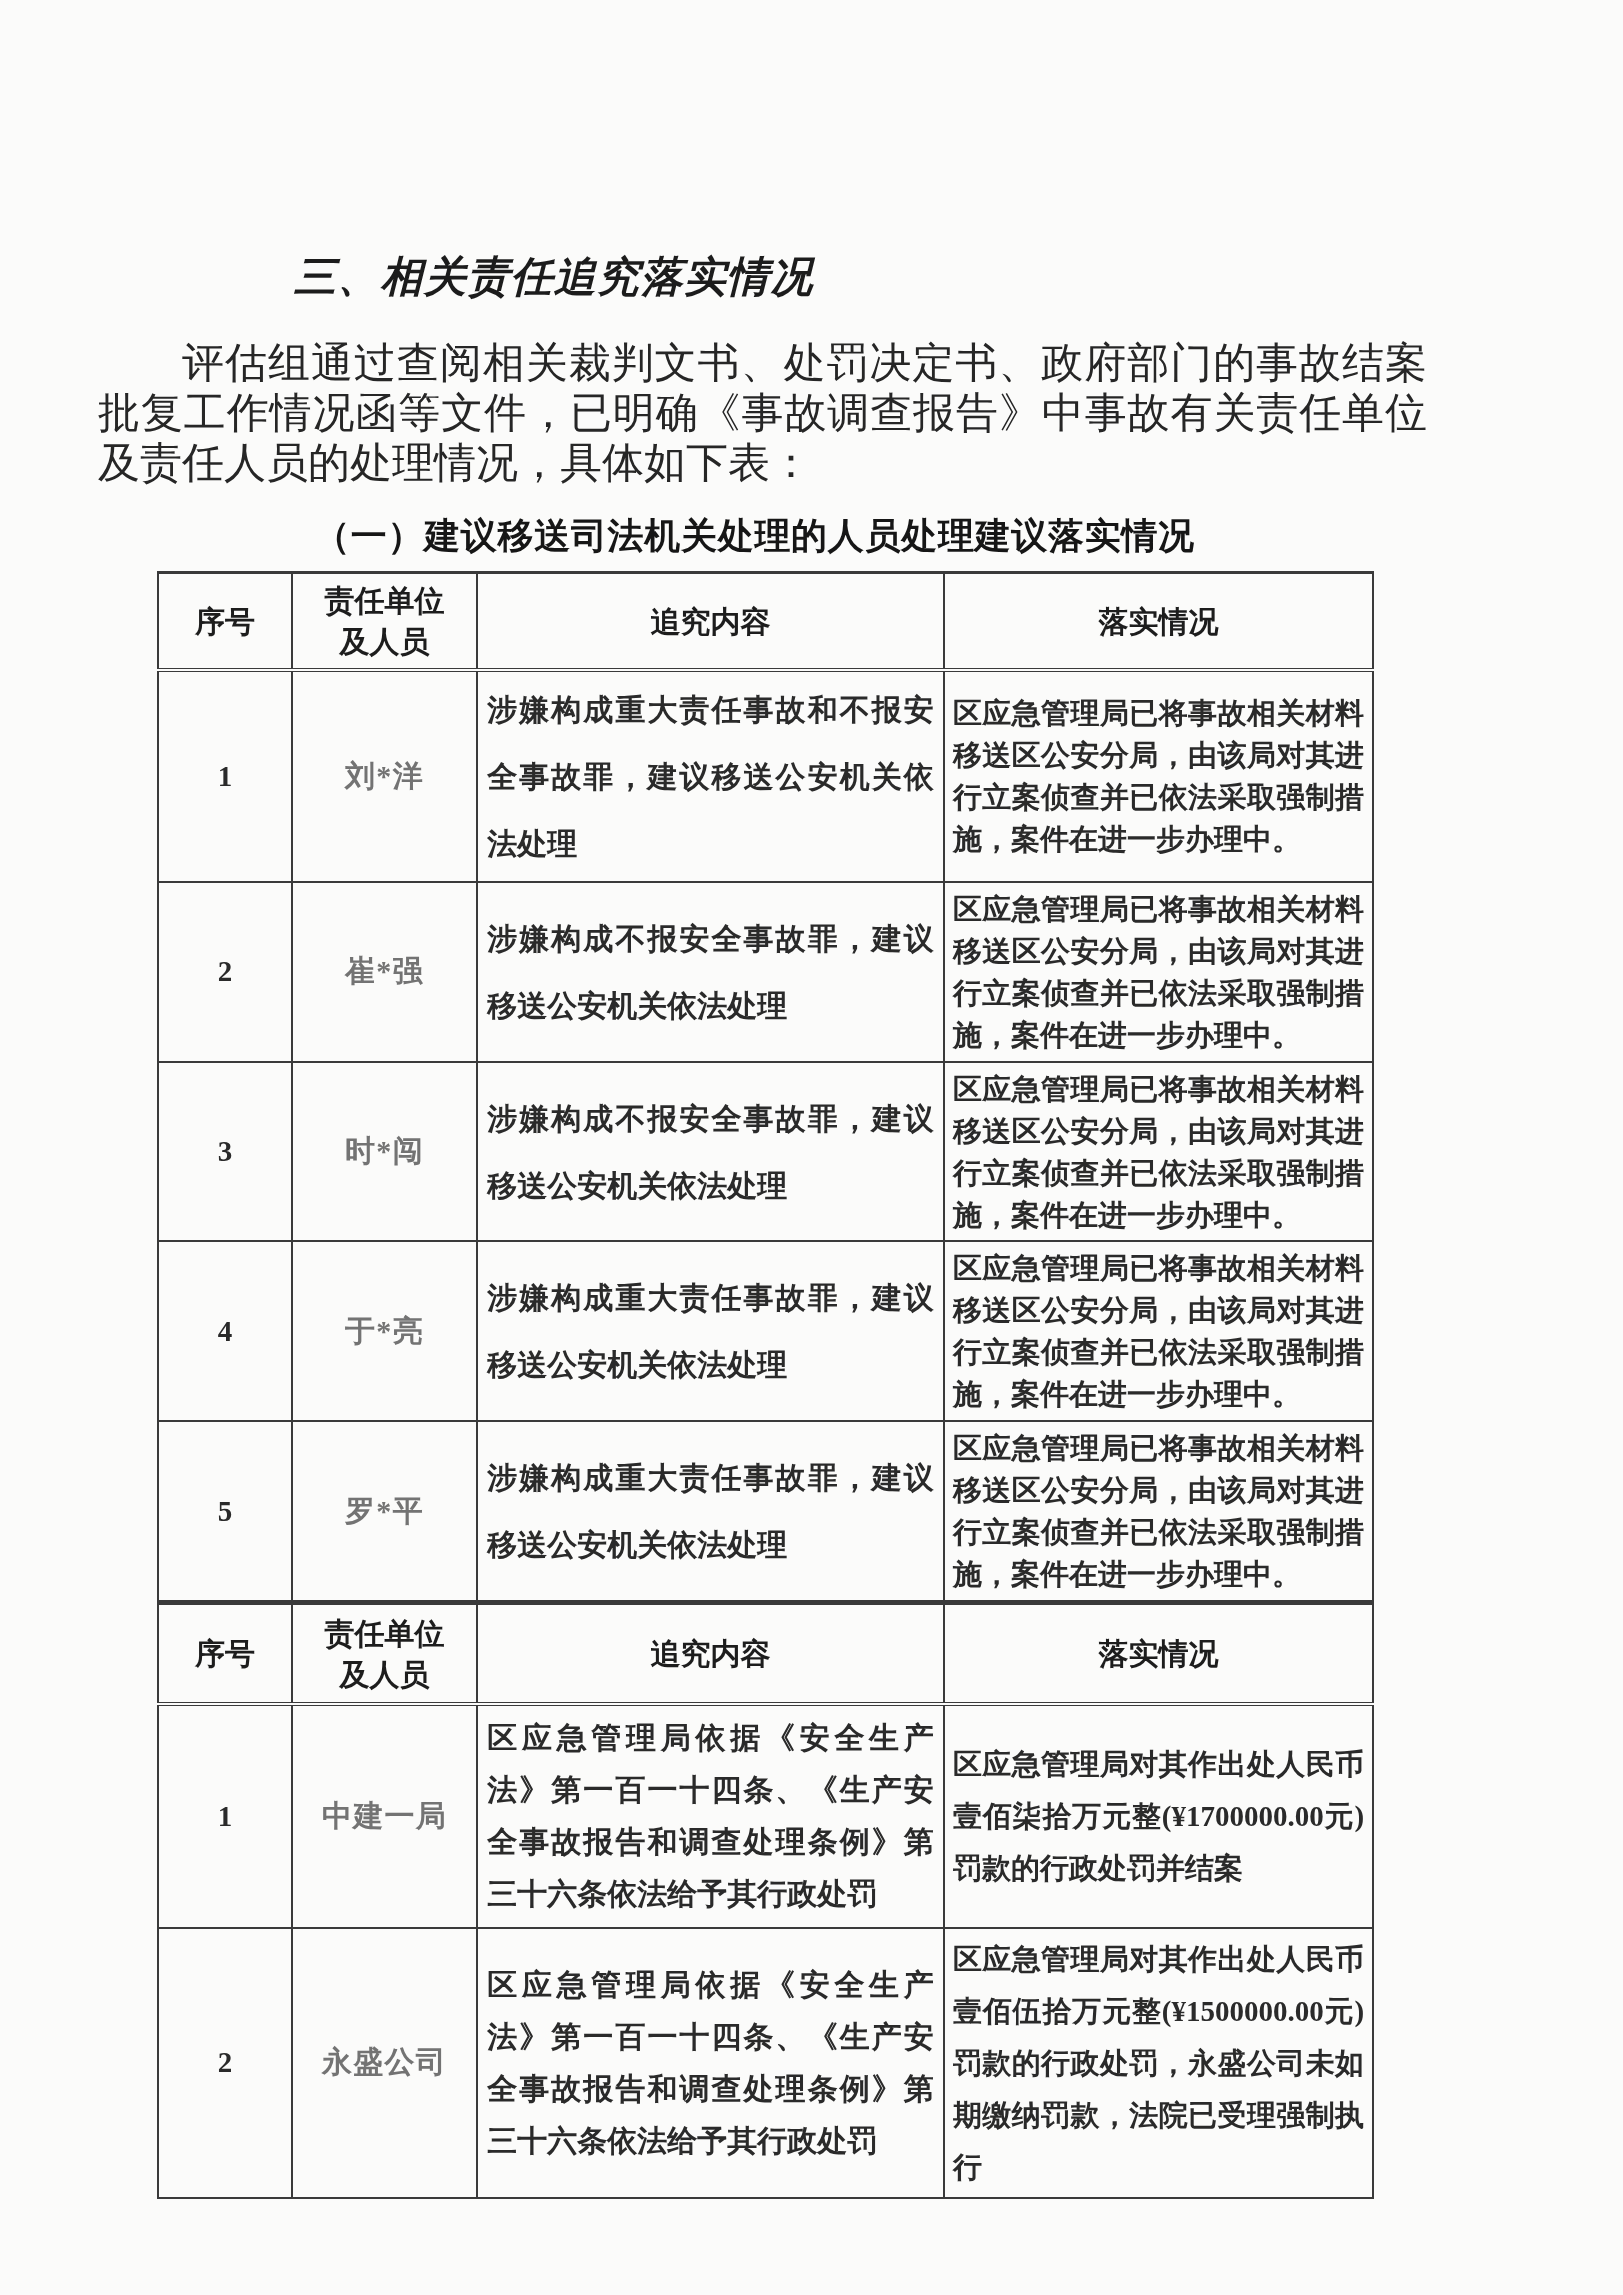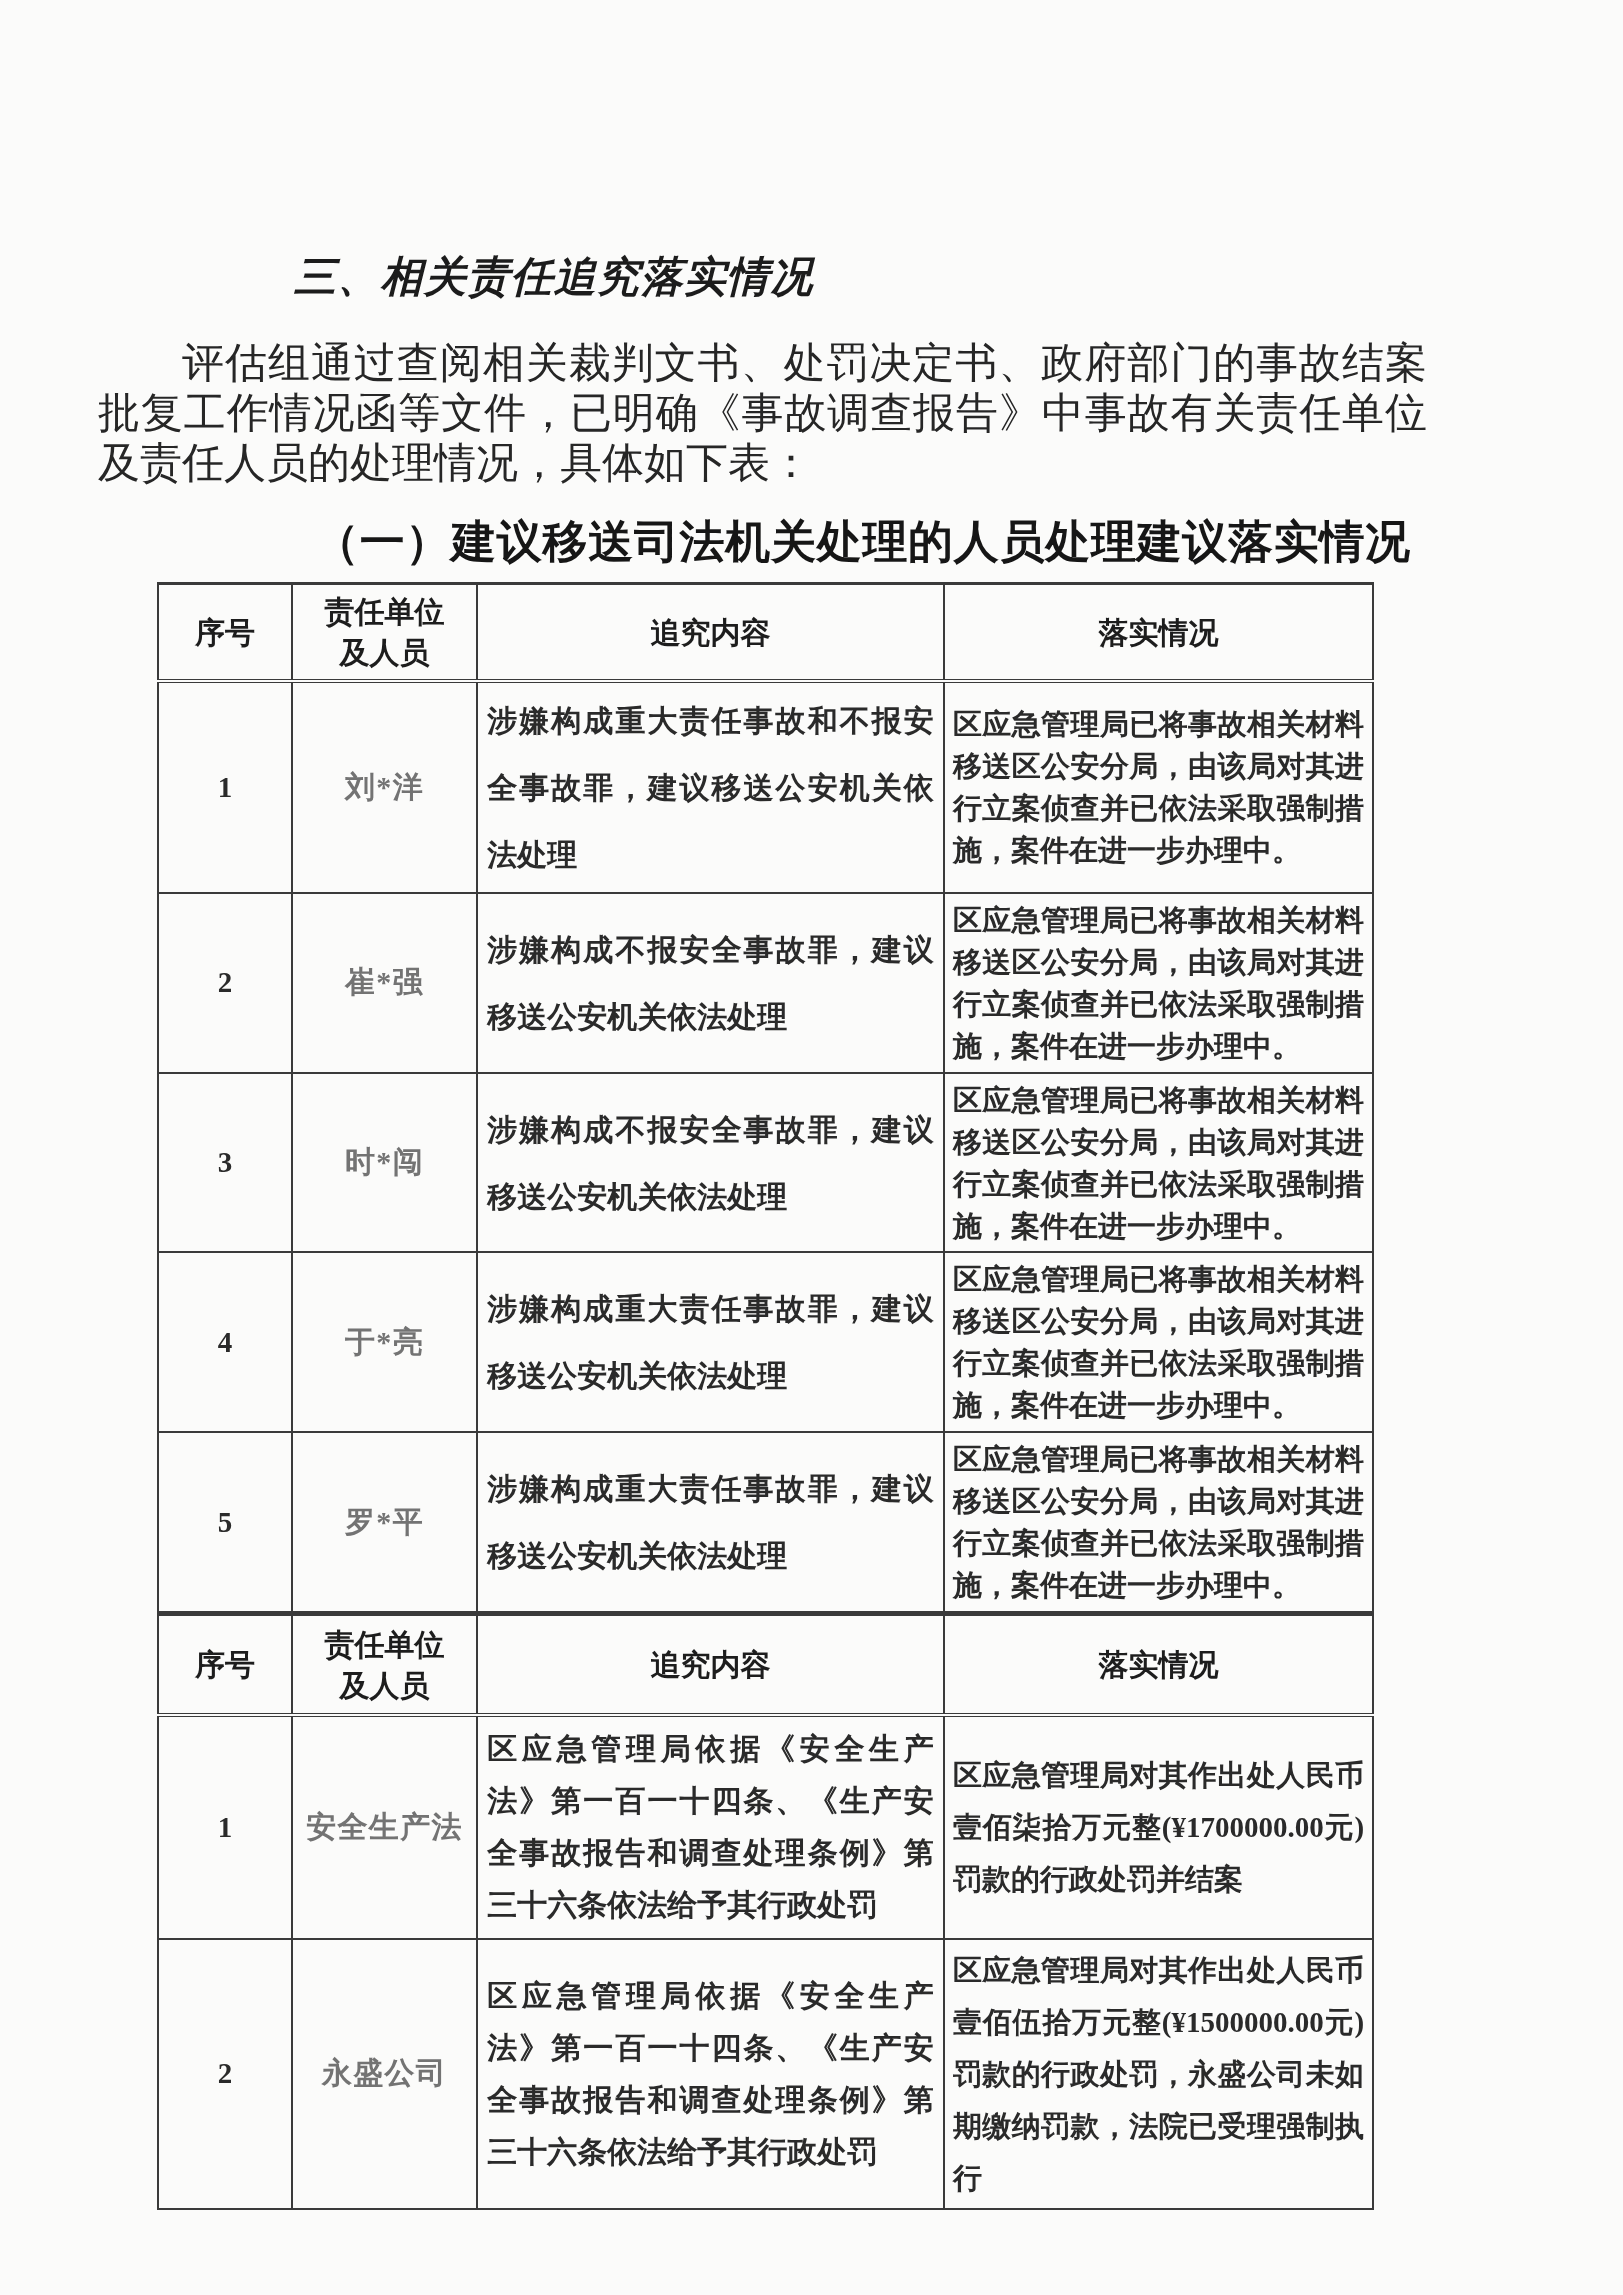--- a/index.html
+++ b/index.html
@@ -27,21 +27,21 @@
   .doc-paragraph {
     margin: 33px 0 0 0;
     font-size: 42px;
     line-height: 50px;
     text-align: justify;
     text-indent: 84px;
     color: #262626;
   }
   .section-title {
     margin: 23.6px 0 10.5px 216px;
-    font-size: 45px;
+    font-size: 36px;
     font-weight: bold;
     color: #161616;
     letter-spacing: 0.7px;
   }
 
   table.report {
     margin-left: 59px;
     width: 1214px;
     border-collapse: collapse;
     table-layout: fixed;
@@ -158,21 +158,21 @@
           <th>序号</th>
           <th class="th-unit">责任单位
 及人员</th>
           <th>追究内容</th>
           <th>落实情况</th>
         </tr>
       </thead>
       <tbody>
         <tr>
           <td class="cell-idx">1</td>
-          <td class="cell-unit">安全生产法</td>
+          <td class="cell-unit">中建一局</td>
           <td class="cell-content">区应急管理局依据《安全生产法》第一百一十四条、《生产安全事故报告和调查处理条例》第三十六条依法给予其行政处罚</td>
           <td class="cell-status">区应急管理局对其作出处人民币壹佰柒拾万元整(¥1700000.00元)罚款的行政处罚并结案</td>
         </tr>
         <tr>
           <td class="cell-idx">2</td>
           <td class="cell-unit">永盛公司</td>
           <td class="cell-content">区应急管理局依据《安全生产法》第一百一十四条、《生产安全事故报告和调查处理条例》第三十六条依法给予其行政处罚</td>
           <td class="cell-status">区应急管理局对其作出处人民币壹佰伍拾万元整(¥1500000.00元)罚款的行政处罚，永盛公司未如期缴纳罚款，法院已受理强制执行</td>
         </tr>
       </tbody>

